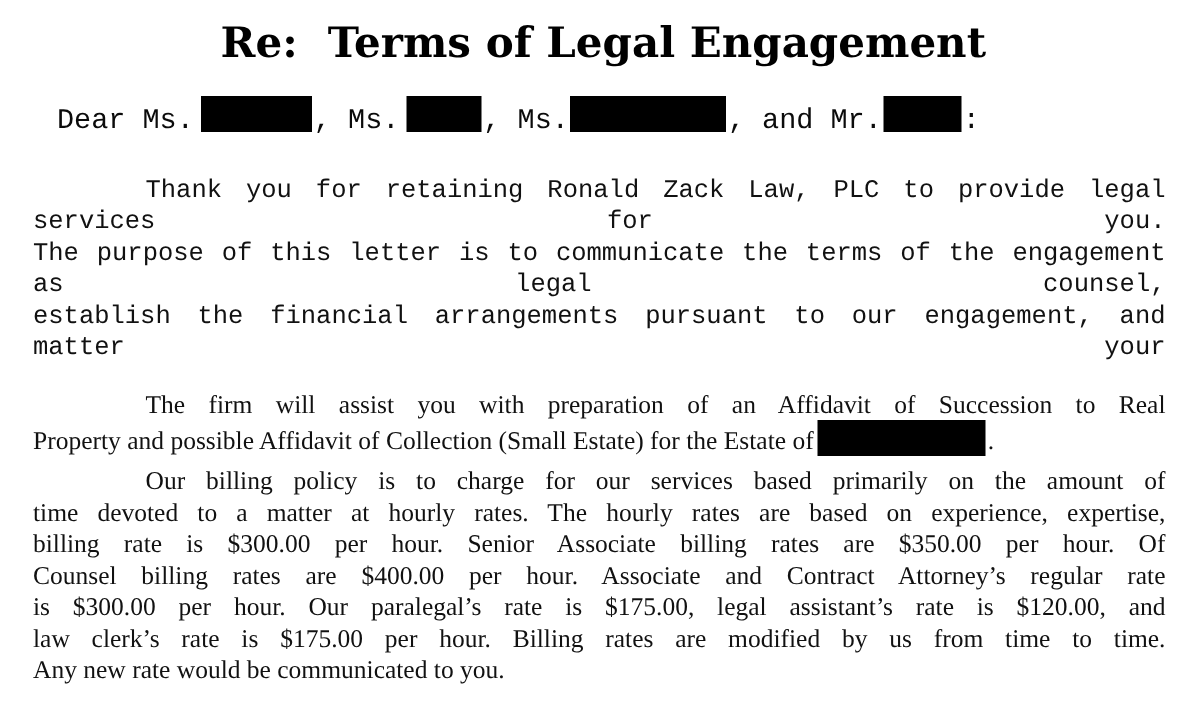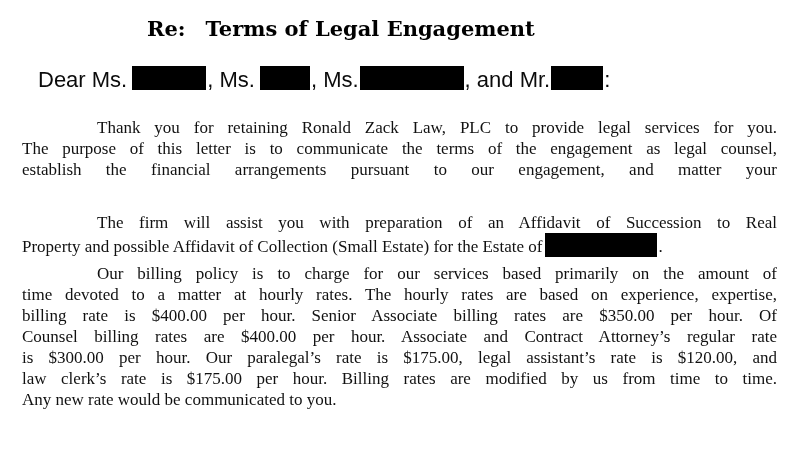--- a/index.html
+++ b/index.html
@@ -9,33 +9,33 @@
     font-family: "Liberation Serif", serif;
     color: #151515;
   }
   .page { padding: 0 23px 0 22px; }
 
   
   .subject {
     margin: 14px 0 0 125px;
     font-family: "DejaVu Serif", serif;
     font-weight: bold;
-    font-size: 21px;
+    font-size: 28px;
     line-height: 30px;
     color: #000;
     white-space: nowrap;
   }
   .subject .subject-title { margin-left: 20px; }
 
   
   .salutation {
     margin-top: 20px;
     padding-left: 16px;
-    font-family: Liberation Sans, sans-serif;
-    font-size: 22px;
+    font-family: Liberation Mono, monospace;
+    font-size: 19px;
     line-height: 32px;
     height: 32px;
     color: #0b0b0b;
     white-space: nowrap;
   }
 
   
   .redact {
     display: inline-block;
     background: #000;
@@ -49,22 +49,22 @@
   .r4 { width: 52px;  margin-left: 1px; }
   .r-estate { width: 112px; height: 24px; vertical-align: -5px; margin-left: 3px; }
 
   
   .para {
     font-family: "Liberation Serif", serif;
     font-size: 17px;
     line-height: 21px;
     color: #111;
   }
-  .p1 { margin-top: 21px; }
-  .p2 { margin-top: 32px; }
+  .p1 { margin-top: 21px; font-family: Liberation Mono, monospace; }
+  .p2 { margin-top: 16px; }
   .p3 { margin-top: 6px; }
   .line { text-align: justify; text-align-last: justify; }
   .line.first { text-indent: 75px; }
   .line.last { text-align: left; text-align-last: auto; }
 </style>
 </head>
 <body>
 
 <div class="page">
 
@@ -83,20 +83,20 @@
   </div>
 
   <div class="para p2">
     <div class="line first">The firm will assist you with preparation of an Affidavit of Succession to Real</div>
     <div class="line last"><span>Property and possible Affidavit of Collection (Small Estate) for the Estate of</span><span class="redact r-estate"></span><span>.</span></div>
   </div>
 
   <div class="para p3">
     <div class="line first">Our billing policy is to charge for our services based primarily on the amount of</div>
     <div class="line">time devoted to a matter at hourly rates. The hourly rates are based on experience, expertise,</div>
-    <div class="line">billing rate is $400.00 per hour.  Senior Associate billing rates are $350.00 per hour.  Of</div>
+    <div class="line">billing rate is $300.00 per hour.  Senior Associate billing rates are $350.00 per hour.  Of</div>
     <div class="line">Counsel billing rates are $400.00 per hour.  Associate and Contract Attorney’s regular rate</div>
     <div class="line">is $300.00 per hour.  Our paralegal’s rate is $175.00, legal assistant’s rate is $120.00, and</div>
     <div class="line">law clerk’s rate is $175.00 per hour. Billing rates are modified by us from time to time.</div>
     <div class="line last">Any new rate would be communicated to you.</div>
   </div>
 
 </div>
 
 </body></html>

